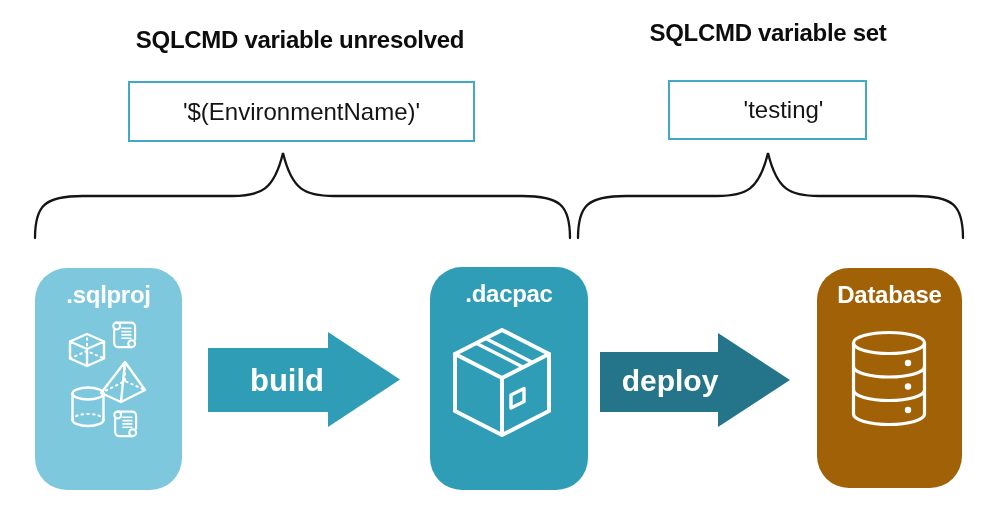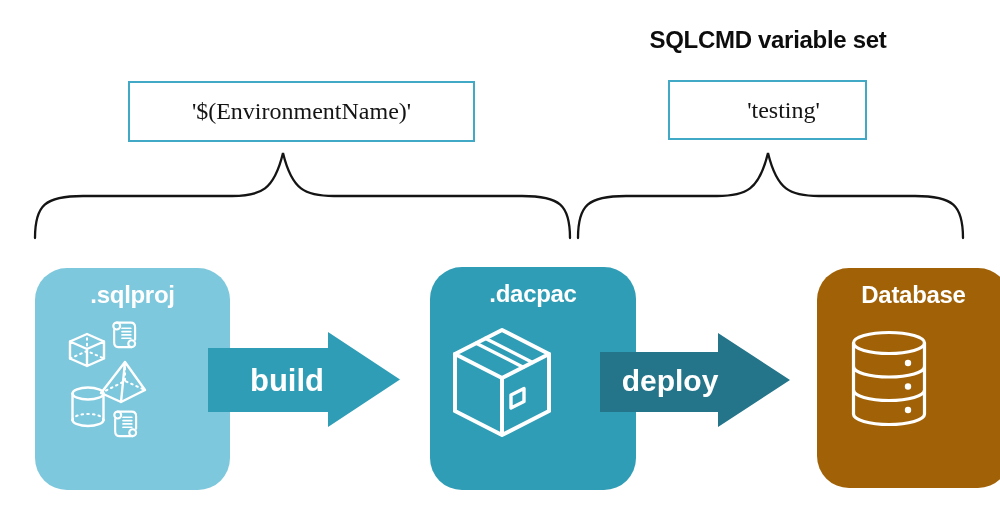--- a/index.html
+++ b/index.html
@@ -6,36 +6,36 @@
   .canvas{
     position:relative;width:1000px;height:522px;background:#ffffff;
     font-family:"Liberation Sans",sans-serif;overflow:hidden;
   }
   
   .callout-title{
     position:absolute;font-weight:700;font-size:24px;color:#0d0d0d;
     text-align:center;letter-spacing:-0.3px;white-space:nowrap;
   }
   #title-left{left:100px;top:26px;width:400px;}
-  #title-right{left:568px;top:26px;width:400px;}
+  #title-right{left:568px;top:19px;width:400px;}
   
   .code-box{
     position:absolute;border:2px solid #41A8C6;background:#ffffff;
     display:flex;align-items:center;justify-content:center;box-sizing:border-box;
   }
   #code-left{left:128px;top:81px;width:347px;height:61px;}
   #code-right{left:668px;top:80px;width:199px;height:60px;padding-left:32px;}
   .code-text{
-    font-family:Liberation Serif, serif;font-size:24px;color:#141414;white-space:pre;
+    font-family:Liberation Sans, sans-serif;font-size:24px;color:#141414;white-space:pre;
   }
   
   .braces{position:absolute;left:0;top:145px;width:1000px;height:100px;}
   .braces path{fill:none;stroke:#141414;stroke-width:2.3;stroke-linecap:round;}
   
-  .stage{position:absolute;border-radius:32px;padding-left:48px;}
+  .stage{position:absolute;border-radius:32px;}
   #stage-sqlproj{left:35px;top:268px;width:147px;height:222px;background:#7DC8DC;}
   #stage-dacpac{left:430px;top:267px;width:158px;height:223px;background:#2F9DB5;}
   #stage-database{left:817px;top:268px;width:145px;height:220px;background:#a16207;}
   .stage-label{
     position:absolute;top:13px;left:0;width:100%;text-align:center;
     color:#ffffff;font-weight:700;font-size:24px;letter-spacing:-0.3px;
   }
   .stage-icon{position:absolute;}
   .oline{fill:none;stroke:#ffffff;stroke-linecap:round;stroke-linejoin:round;}
   .dotted{stroke-dasharray:1.6 4;}
@@ -45,20 +45,21 @@
   #arrow-deploy{left:597px;top:330px;}
   .arrow text{
     font-family:"Liberation Sans",sans-serif;font-weight:700;fill:#ffffff;
   }
 </style>
 </head>
 <body>
 
 <div class="canvas">
 
+  <div class="callout-title" id="title-left">SQLCMD variable unresolved</div>
   <div class="callout-title" id="title-right">SQLCMD variable set</div>
 
   <div class="code-box" id="code-left">
     <span class="code-text">'$(EnvironmentName)'</span>
   </div>
   <div class="code-box" id="code-right">
     <span class="code-text">'testing'</span>
   </div>
 
   <svg class="braces" viewBox="0 0 1000 100">

